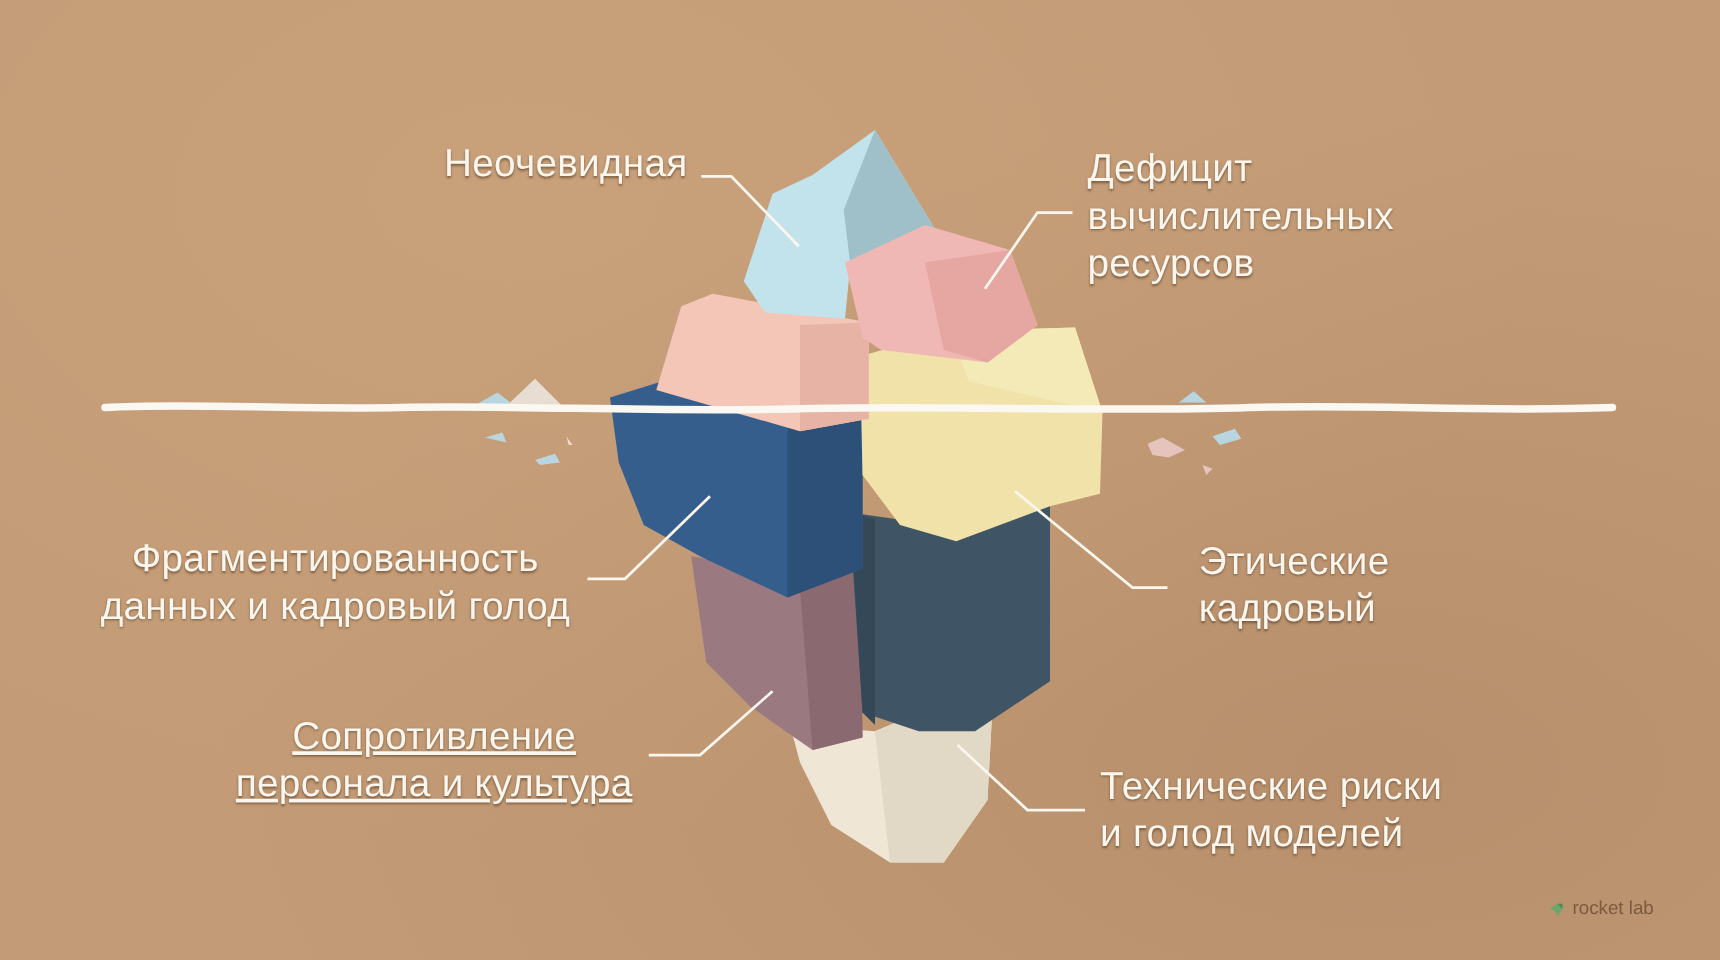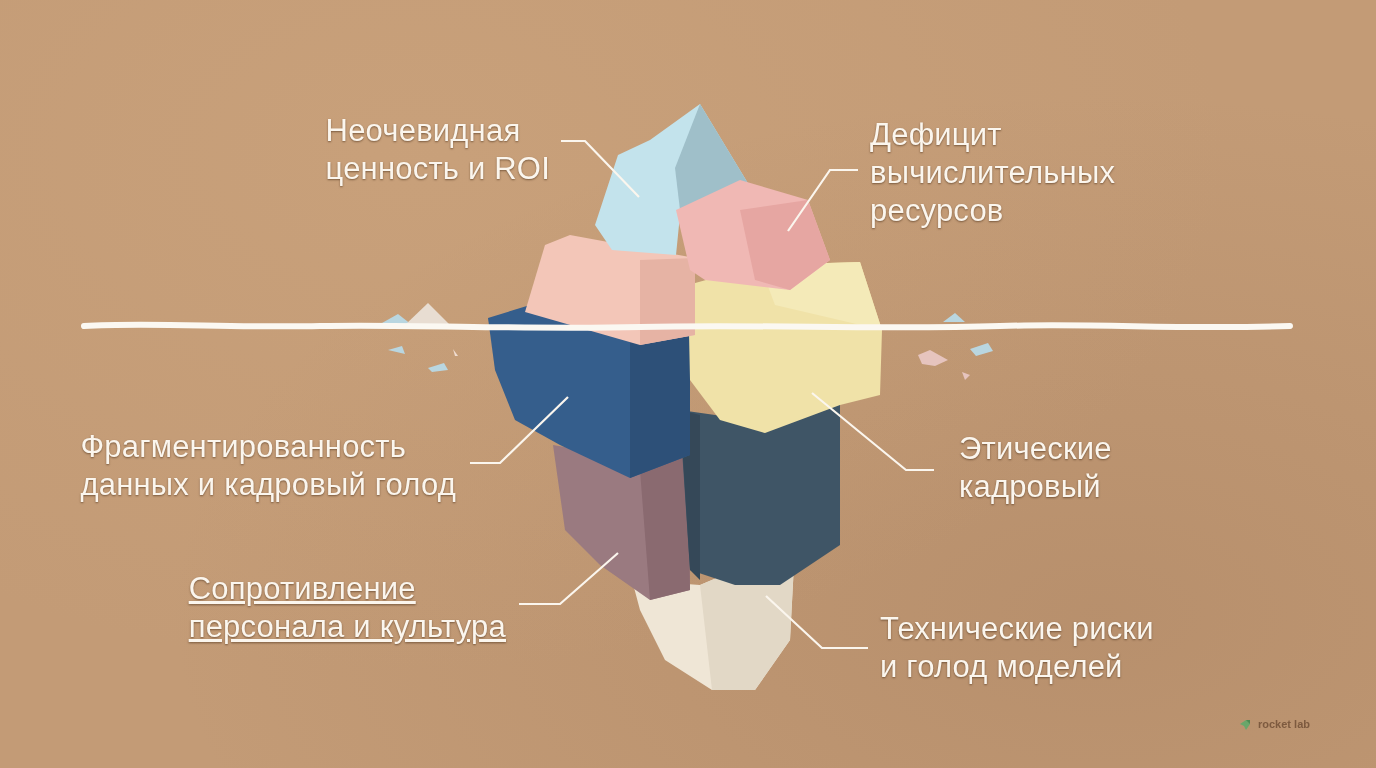--- a/index.html
+++ b/index.html
@@ -19,25 +19,25 @@
   .label {
     position: absolute;
     color: #fbf6ee;
     font-size: 31px;
     line-height: 38px;
     letter-spacing: 0.2px;
     text-shadow: 0 1px 2px rgba(60,35,15,0.55);
     white-space: nowrap;
   }
   .label .line { display: block; }
-  .right-align { text-align: left; }
+  .right-align { text-align: center; }
   .brand {
     position: absolute; left: 1238px; top: 718px;
-    display: flex; align-items: flex-start; gap: 6px;
-    color: #7d5a3f; font-size: 11px; font-weight: bold;
+    display: flex; align-items: flex-end; gap: 6px;
+    color: #7d5a3f; font-size: 15px; font-weight: normal;
   }
 </style>
 </head>
 <body>
 
 <div class="stage">
 
   <svg class="art" width="1376" height="768" viewBox="0 0 1376 768">
 
     <g>
@@ -102,21 +102,20 @@
       <polyline points="858,170 830,170 788,231"></polyline>
       <polyline points="470,463 500,463 568,397"></polyline>
       <polyline points="934,470 906,470 812,393"></polyline>
       <polyline points="519,604 560,604 618,553"></polyline>
       <polyline points="868,648 822,648 766,596"></polyline>
     </g>
   </svg>
 
   <div class="label right-align" style="right:826px; top:112px;">
     <span class="line">Неочевидная</span>
-    <span class="line">ценность и ROI</span>
   </div>
 
   <div class="label" style="left:870px; top:116px;">
     <span class="line">Дефицит</span>
     <span class="line">вычислительных</span>
     <span class="line">ресурсов</span>
   </div>
 
   <div class="label right-align" style="right:920px; top:428px;">
     <span class="line">Фрагментированность</span>

